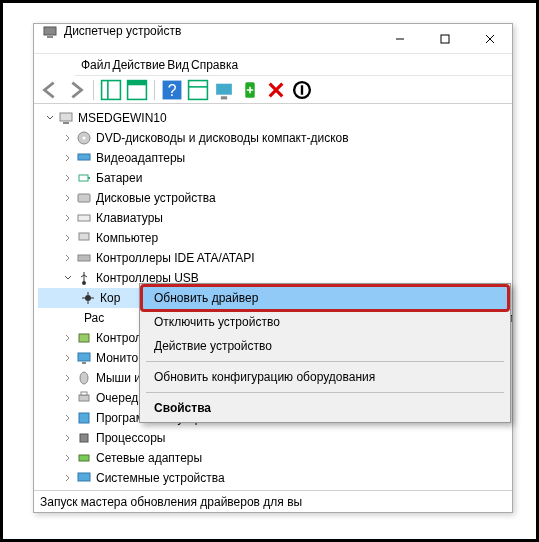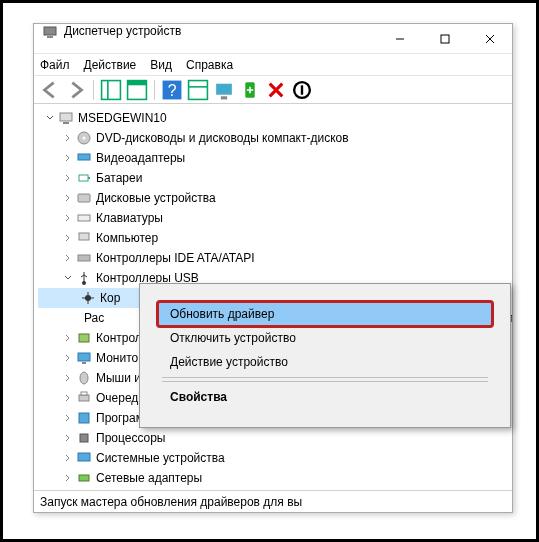--- a/index.html
+++ b/index.html
@@ -4,35 +4,35 @@
 <style>
 * { box-sizing: border-box; margin: 0; padding: 0; }
 body { font-family: "Segoe UI", Tahoma, sans-serif; font-size: 12px; background: #fff; width: 539px; height: 542px; position: relative; border: 3px solid #000; }
 .window { position: absolute; top: 20px; left: 30px; width: 480px; height: 490px; background: #fff; border: 1px solid #aaa; box-shadow: 2px 2px 6px rgba(0,0,0,.2); display: flex; flex-direction: column; }
 .titlebar { height: 30px; display: flex; align-items: flex-start; padding: 0 0 0 8px; border-bottom: 1px solid #e5e5e5; }
 .titlebar .app-icon { width: 16px; height: 16px; margin-right: 6px; }
 .titlebar .title { flex: 1; font-size: 12px; }
 .win-btns { display: flex; }
 .win-btn { width: 45px; height: 30px; display: flex; align-items: center; justify-content: center; }
 .win-btn svg { width: 10px; height: 10px; }
-.menubar { height: 22px; display: flex; align-items: center; padding: 0 6px; gap: 14px; border-bottom: 1px solid #e5e5e5; }
+.menubar { height: 22px; display: flex; align-items: center; padding: 0 6px; gap: 2px; border-bottom: 1px solid #e5e5e5; margin-left: 41px; }
 .menubar span { font-size: 12px; }
 .toolbar { height: 28px; display: flex; align-items: center; padding: 0 4px; gap: 2px; border-bottom: 1px solid #d0d0d0; }
 .tb-btn { width: 24px; height: 22px; display: flex; align-items: center; justify-content: center; border: 1px solid transparent; }
 .tb-sep { width: 1px; height: 20px; background: #ccc; margin: 0 3px; }
 .tree { flex: 1; overflow: auto; padding: 4px 4px 4px 4px; background: #fff; position: relative; }
 .node { display: flex; align-items: center; height: 20px; white-space: nowrap; }
 .expander { width: 12px; height: 12px; margin-right: 2px; display: flex; align-items: center; justify-content: center; }
 .expander svg { width: 8px; height: 8px; }
 .dev-icon { width: 16px; height: 16px; margin-right: 4px; display: flex; align-items: center; justify-content: center; }
 .indent0 { padding-left: 6px; }
 .indent1 { padding-left: 24px; }
 .indent2 { padding-left: 42px; }
 .selected { background: #cce8ff; }
-.context-menu { position: absolute; top: 280px; left: 136px; width: 372px; background: #f0f0f0; border: 1px solid #999; box-shadow: 3px 3px 6px rgba(0,0,0,.3); padding: 18px; z-index: 10; }
+.context-menu { position: absolute; top: 280px; left: 136px; width: 372px; background: #f0f0f0; border: 1px solid #999; box-shadow: 3px 3px 6px rgba(0,0,0,.3); padding: 2px; z-index: 10; }
 .ctx-item { height: 24px; display: flex; align-items: center; padding: 0 12px; font-size: 12px; }
 .ctx-item.hl { background: #91c9f7; outline: 3px solid #c02020; outline-offset: -1px; border-radius: 2px; }
 .ctx-sep { height: 1px; background: #c0c0c0; margin: 3px 4px; }
 .ctx-bold { font-weight: 600; }
 .statusbar { height: 22px; border-top: 1px solid #d0d0d0; display: flex; align-items: center; padding: 0 6px; font-size: 12px; text-align: right; }
 </style>
 </head>
 <body>
 
 <div class="window">
@@ -358,53 +358,56 @@
         <span>Процессоры</span>
       </div>
     <div class="node indent1">
         <span class="expander">
           <svg viewBox="0 0 8 8">
             <path d="M2 1 L5 4 L2 7" fill="none" stroke="#888"></path>
           </svg>
         </span>
         <span class="dev-icon">
           <svg viewBox="0 0 16 16">
+            <rect x="3" y="5" width="10" height="6" fill="#7c5" stroke="#573"></rect>
+          </svg>
+        </span>
+        <span>Сетевые адаптеры</span>
+      </div>
+    <div class="node indent1">
+        <span class="expander">
+          <svg viewBox="0 0 8 8">
+            <path d="M2 1 L5 4 L2 7" fill="none" stroke="#888"></path>
+          </svg>
+        </span>
+        <span class="dev-icon">
+          <svg viewBox="0 0 16 16">
             <rect x="2" y="3" width="12" height="8" fill="#5ad" stroke="#37a"></rect>
           </svg>
         </span>
         <span>Системные устройства</span>
-      </div>
-    <div class="node indent1">
-        <span class="expander">
-          <svg viewBox="0 0 8 8">
-            <path d="M2 1 L5 4 L2 7" fill="none" stroke="#888"></path>
-          </svg>
-        </span>
-        <span class="dev-icon">
-          <svg viewBox="0 0 16 16">
-            <rect x="3" y="5" width="10" height="6" fill="#7c5" stroke="#573"></rect>
-          </svg>
-        </span>
-        <span>Сетевые адаптеры</span>
       </div>
   </div>
 
   <div class="statusbar">
     <span>Запуск мастера обновления драйверов для вы</span>
   </div>
 </div>
 
 <div class="context-menu">
   <div class="ctx-item hl">
       <span>Обновить драйвер</span>
     </div>
   <div class="ctx-item">
       <span>Отключить устройство</span>
     </div>
   <div class="ctx-item">
       <span>Действие устройство</span>
     </div>
   <div class="ctx-sep"></div>
+  <div class="ctx-item">
+      <span>Обновить конфигурацию оборудования</span>
+    </div>
   <div class="ctx-sep"></div>
   <div class="ctx-item ctx-bold">
       <span>Свойства</span>
     </div>
 </div>
 
 </body></html>

